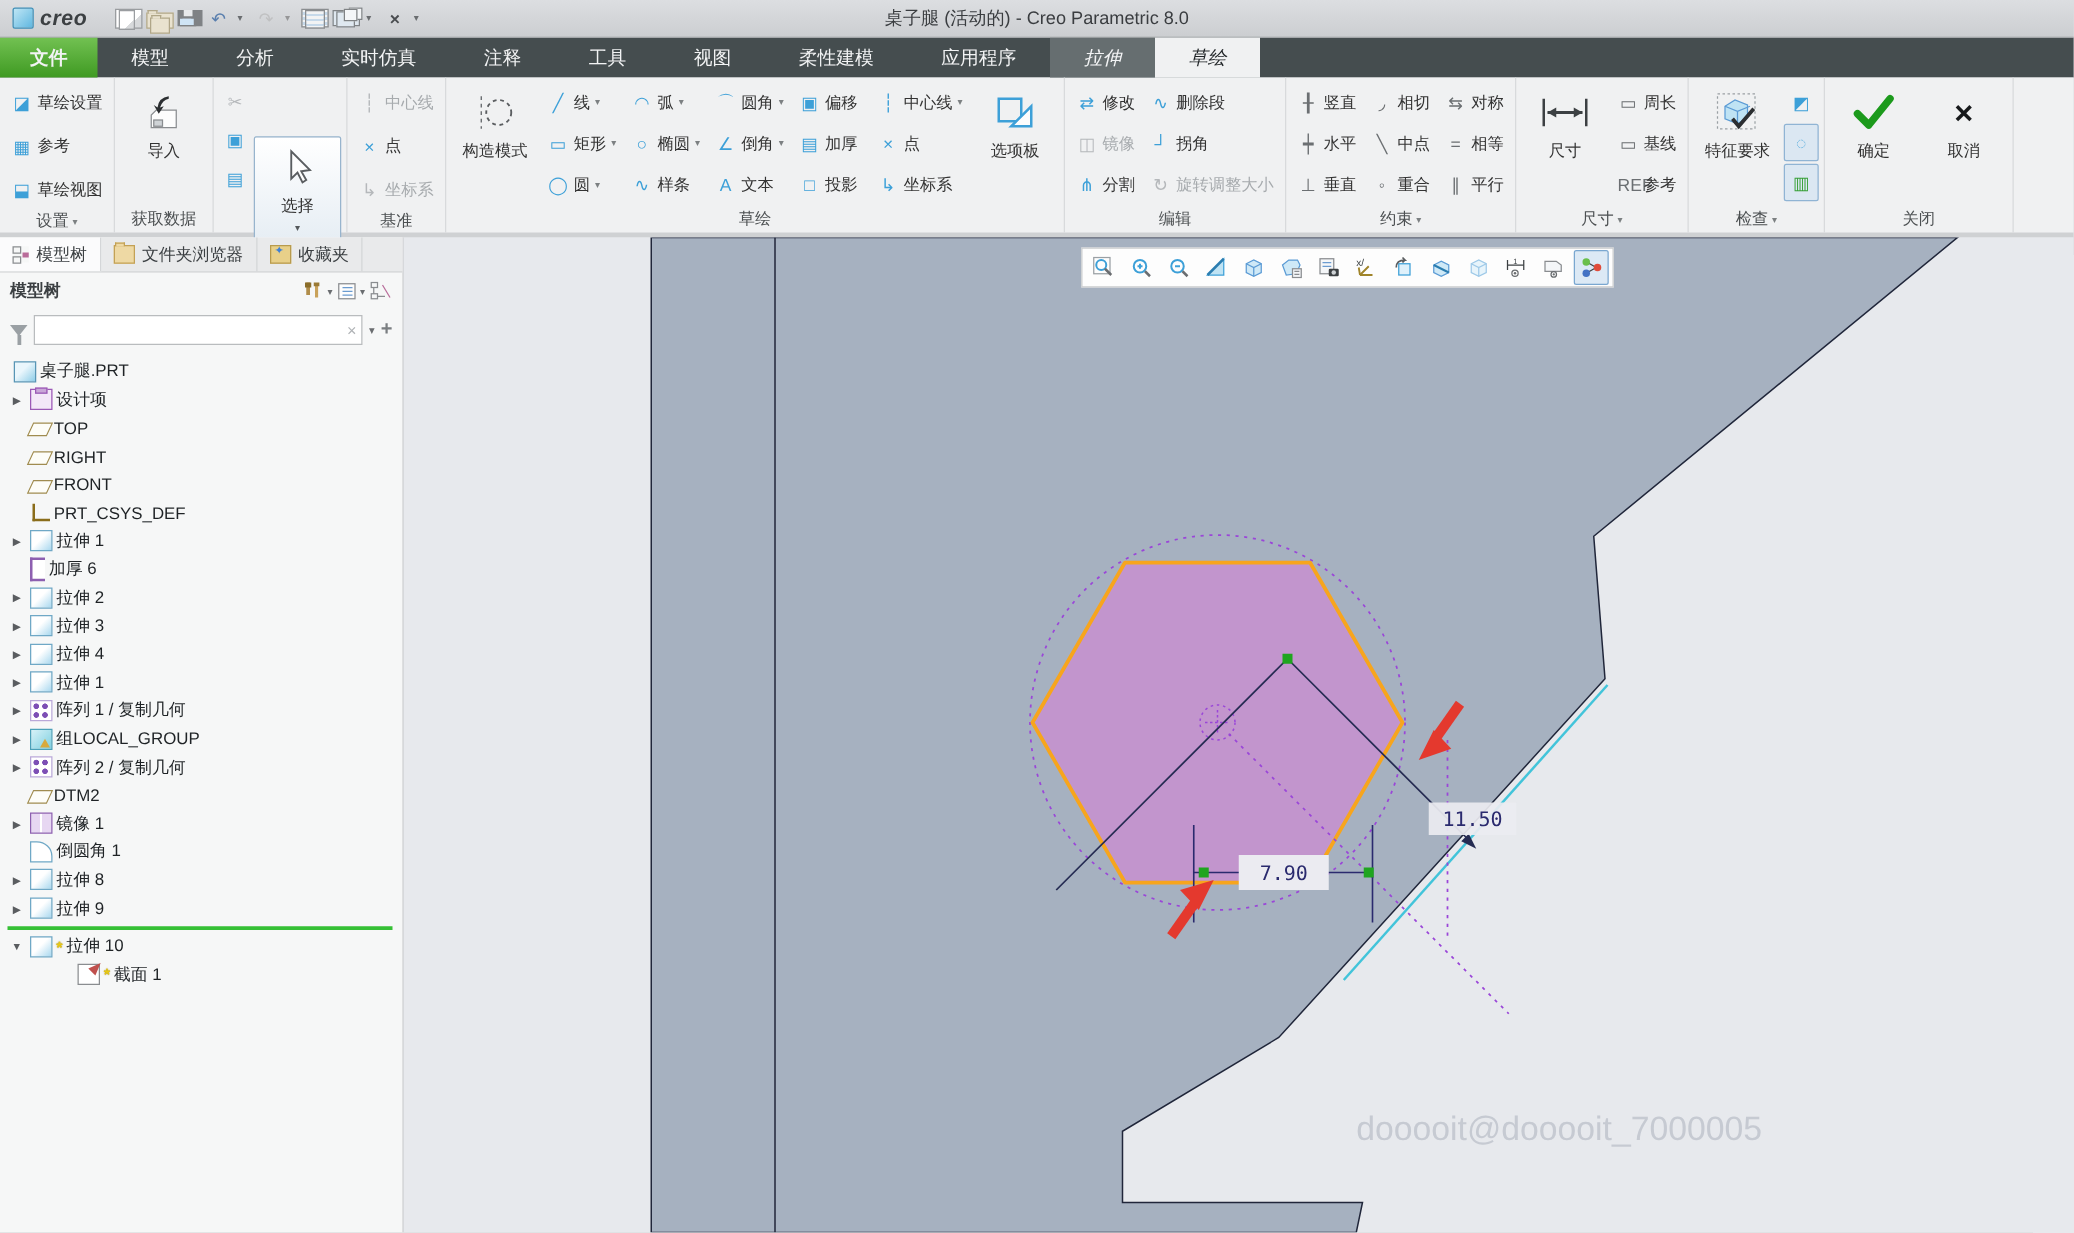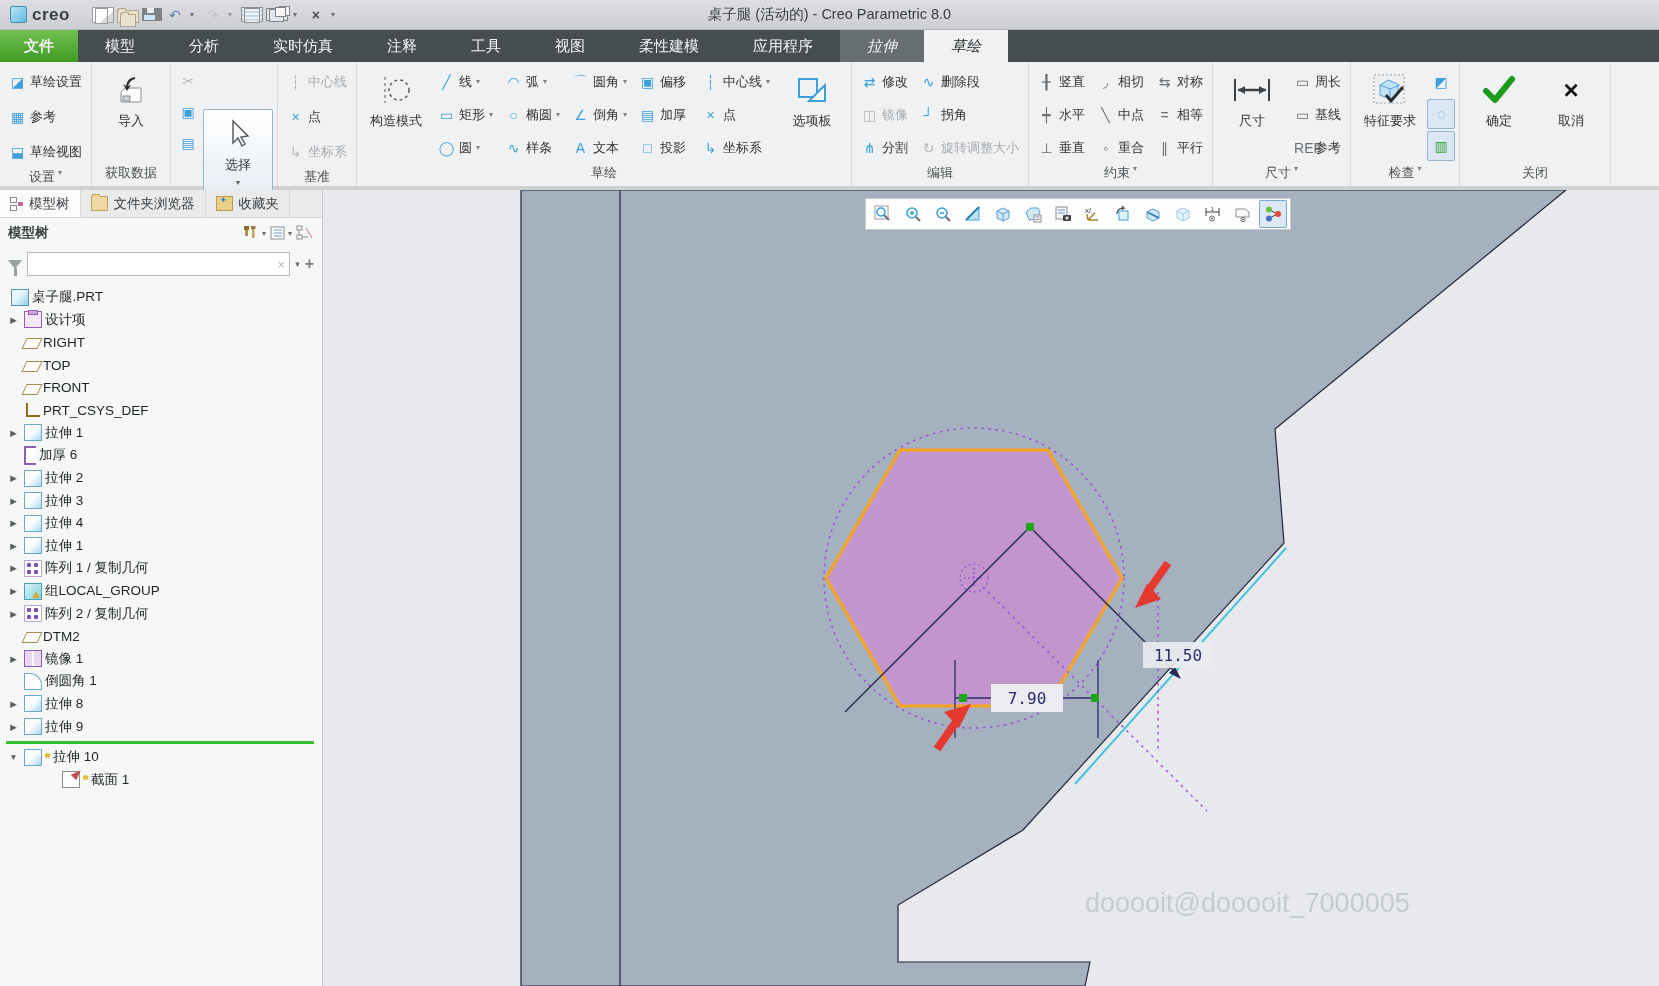--- a/index.html
+++ b/index.html
@@ -1,19 +1,19 @@
 <!DOCTYPE html>
 <html><head>
 <meta charset="utf-8">
 <style>
   html,body{margin:0;padding:0;background:#d9dbde;font-family:"Liberation Sans",sans-serif;}
   body{width:1659px;height:986px;overflow:hidden;-webkit-font-smoothing:antialiased;}
   
   .titlebar{height:30px;background:linear-gradient(#dcdee1,#ccced1);display:flex;align-items:center;position:relative;border-bottom:1px solid #b7b9bc;box-sizing:border-box;}
-  .logo{display:flex;align-items:center;margin-left:10px;gap:5px;}
+  .logo{display:flex;align-items:center;margin-left:10px;gap:5px;font-style:italic;}
   .logo-cube{width:15px;height:15px;background:linear-gradient(135deg,#bfe6f5,#5fb7e0);border:1px solid #3d8fb8;border-radius:2px;}
   .logo-text{font-size:17px;font-weight:bold;color:#3c4043;letter-spacing:.5px;}
   .qat{display:flex;align-items:center;margin-left:22px;gap:3px;}
   .qat-btn{min-width:16px;height:20px;display:flex;align-items:center;justify-content:center;color:#5a7fae;font-size:14px;padding:0 2px;}
   .qat-btn.dis{color:#b0b3b6;filter:grayscale(1);opacity:.6;}
   .qcaret{font-size:8px;color:#6a6d70;min-width:8px;}
   .qclose{color:#4a4d50;font-size:14px;font-weight:bold;}
   .qi-page,.qi-folder,.qi-save,.qi-regen,.qi-win{display:inline-block;}
   .qi-page{width:11px;height:14px;background:linear-gradient(135deg,#fff 70%,#d7d9db 70%);border:1px solid #9a9da0;}
   .qi-folder{width:14px;height:11px;background:#e9e2cf;border:1px solid #b0a688;position:relative;margin-top:3px;}
@@ -28,21 +28,21 @@
   
   .tabbar{height:32px;background:#454d4f;display:flex;align-items:stretch;}
   .rtab{padding:0 27px;display:flex;align-items:center;color:#f2f3f4;font-size:15px;cursor:default;}
   .rtab.file{background:linear-gradient(#72c152,#3f9a22);font-weight:bold;padding:0 24px;}
   .rtab.context{background:#666e70;font-style:italic;text-align:center;}
   .rtab.active{background:#f0f1f2;color:#1f2326;font-style:italic;}
   
   .ribbon{height:124px;background:#f0f1f2;display:flex;align-items:stretch;border-bottom:4px solid #cfd1d3;box-sizing:content-box;}
   .rgroup{display:flex;flex-direction:column;border-right:1px solid #d8dadc;padding:3px 4px 0 4px;}
   .rgroup-body{flex:1;display:flex;align-items:flex-start;gap:2px;}
-  .rgroup-label{height:22px;display:flex;justify-content:center;font-size:13px;color:#4c5052;gap:3px;}
+  .rgroup-label{height:22px;display:flex;align-items:center;justify-content:center;font-size:13px;color:#4c5052;gap:3px;}
   .glabel-caret{font-size:8px;color:#7c8082;}
   .rstack{display:flex;flex-direction:column;}
   .ritem{display:flex;align-items:center;height:31px;padding:0 4px;font-size:13px;color:#333;white-space:nowrap;gap:4px;border:1px solid transparent;border-radius:2px;}
   .ritem.dis{color:#a7abae;}
   .ritem.dis .rglyph{color:#b5b8bb !important;}
   .rglyph{width:17px;text-align:center;font-size:14px;color:#3da0d8;flex:0 0 auto;}
   .g-gray .rglyph{color:#6b6f72;}
   .rcaret{font-size:8px;color:#7c8082;}
   .rbig{width:70px;display:flex;flex-direction:column;align-items:center;justify-content:flex-start;padding-top:6px;gap:4px;font-size:13px;color:#333;height:92px;box-sizing:border-box;border:1px solid transparent;border-radius:2px;}
   .rbig .bicon{height:36px;display:flex;align-items:center;justify-content:center;}
@@ -674,28 +674,28 @@
           <span class="arrow">▶</span>
           <span class="ticon i-design"></span>
 
           <span class="tlabel">设计项</span>
         </div>
 
         <div class="trow">
           <span class="arrow"></span>
           <span class="ticon i-plane"></span>
 
-          <span class="tlabel">RIGHT</span>
+          <span class="tlabel">TOP</span>
         </div>
 
         <div class="trow">
           <span class="arrow"></span>
           <span class="ticon i-plane"></span>
 
-          <span class="tlabel">TOP</span>
+          <span class="tlabel">RIGHT</span>
         </div>
 
         <div class="trow">
           <span class="arrow"></span>
           <span class="ticon i-plane"></span>
 
           <span class="tlabel">FRONT</span>
         </div>
 
         <div class="trow">

